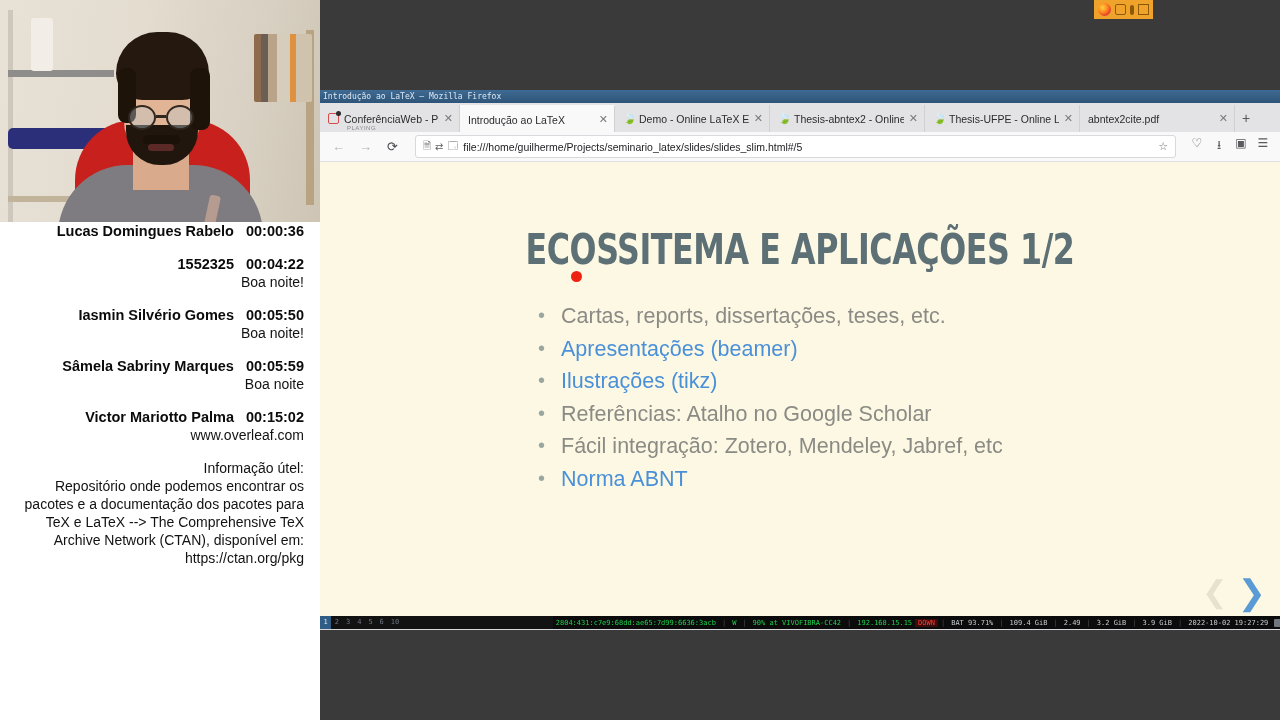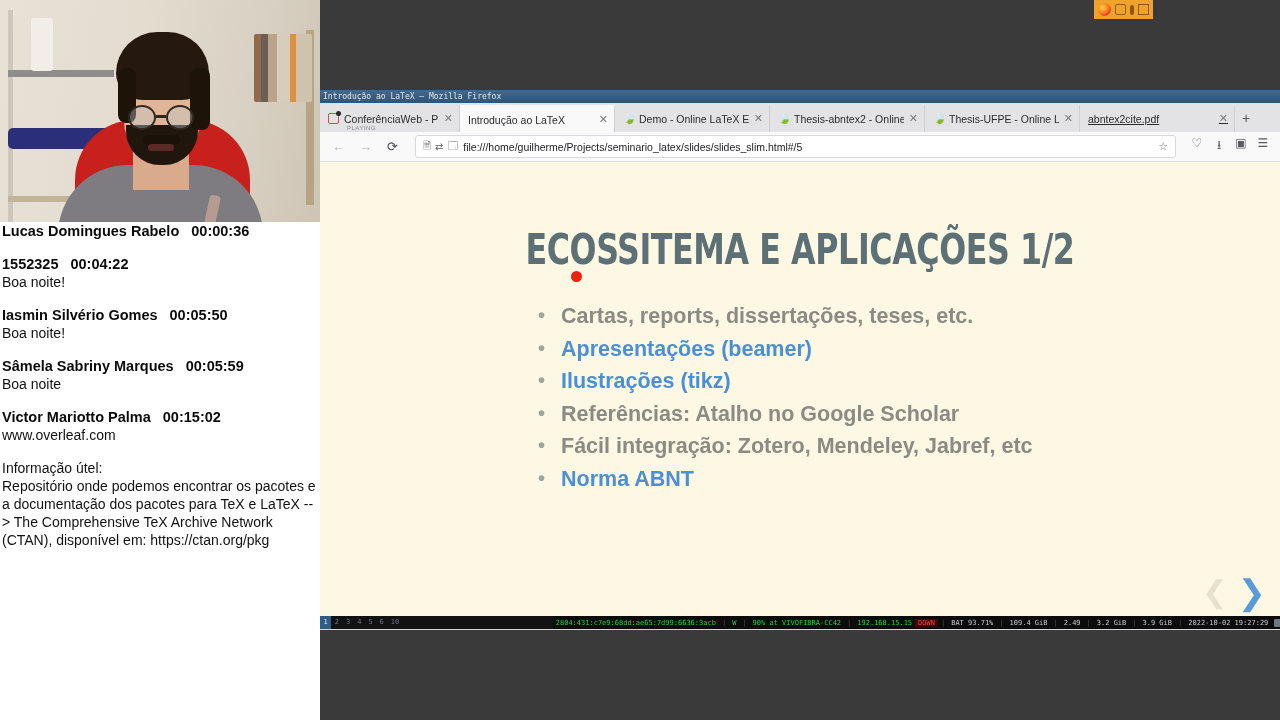--- a/index.html
+++ b/index.html
@@ -121,22 +121,23 @@
     position: absolute; left: 205px; top: 195px;
     width: 11px; height: 50px;
     background: #b59b90; transform: rotate(12deg); border-radius: 3px;
   }
 
   
   #chat {
     position: absolute; left: 0; top: 232px;
     width: 320px; height: 488px;
     background: #ffffff;
-    padding: 0 2px;
+    padding: 0 16px;
     overflow: hidden;
+    text-align: right;
   }
   .msg { margin-bottom: 15px; }
   .msg-head {
     font-size: 14.5px; font-weight: bold; color: #0b0b0b;
     line-height: 18px; white-space: nowrap;
   }
   .msg-head .time { margin-left: 12px; }
   .msg-body {
     font-size: 14px; color: #121212; line-height: 18px;
     white-space: pre-wrap; word-break: break-word;
@@ -271,21 +272,20 @@
     padding-left: 10px;
   }
   #bullets li {
     list-style: none;
     position: relative;
     font-size: 21.5px;
     line-height: 32.5px;
     color: #8b8b85;
     padding-left: 31px;
     white-space: nowrap;
-    font-weight: bold;
   }
   #bullets li::before {
     content: "•"; position: absolute; left: 8px; top: -1px;
     color: #9aa7a1; font-size: 20px;
   }
   #bullets li.link { color: #4a90d9; }
   #red-dot {
     position: absolute; left: 251px; top: 109px;
     width: 11px; height: 11px; border-radius: 50%;
     background: #ee2211;
@@ -429,21 +429,21 @@
           <div class="tab" style="width: 155px;">
             <span class="fav fav-leaf">🍃</span>
             <span class="tab-label">Thesis-abntex2 - Online</span>
             <span class="tab-close">✕</span>
           </div>
           <div class="tab" style="width: 155px;">
             <span class="fav fav-leaf">🍃</span>
             <span class="tab-label">Thesis-UFPE - Online La</span>
             <span class="tab-close">✕</span>
           </div>
-          <div class="tab" style="width: 155px; text-decoration: underline;">
+          <div class="tab" style="width: 155px;">
             <span class="tab-label">abntex2cite.pdf</span>
             <span class="tab-close">✕</span>
           </div>
           <div class="tab-newbtn">+</div>
         </div>
 
       <div id="navbar">
         <div class="navbtn dim">←</div>
         <div class="navbtn dim">→</div>
         <div class="navbtn">⟳</div>

